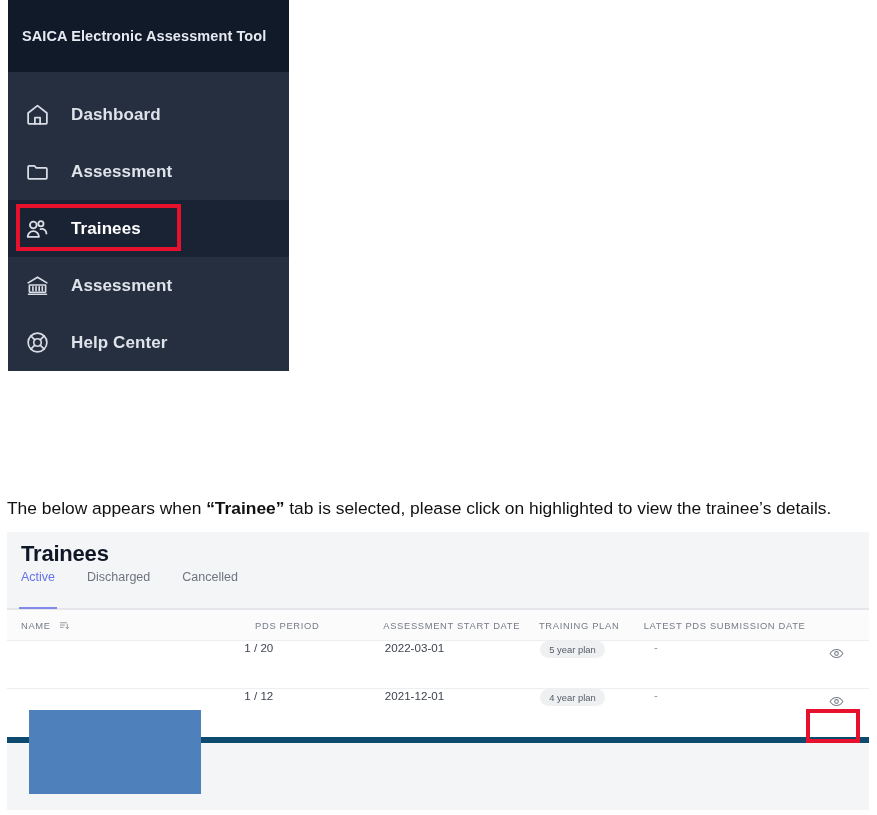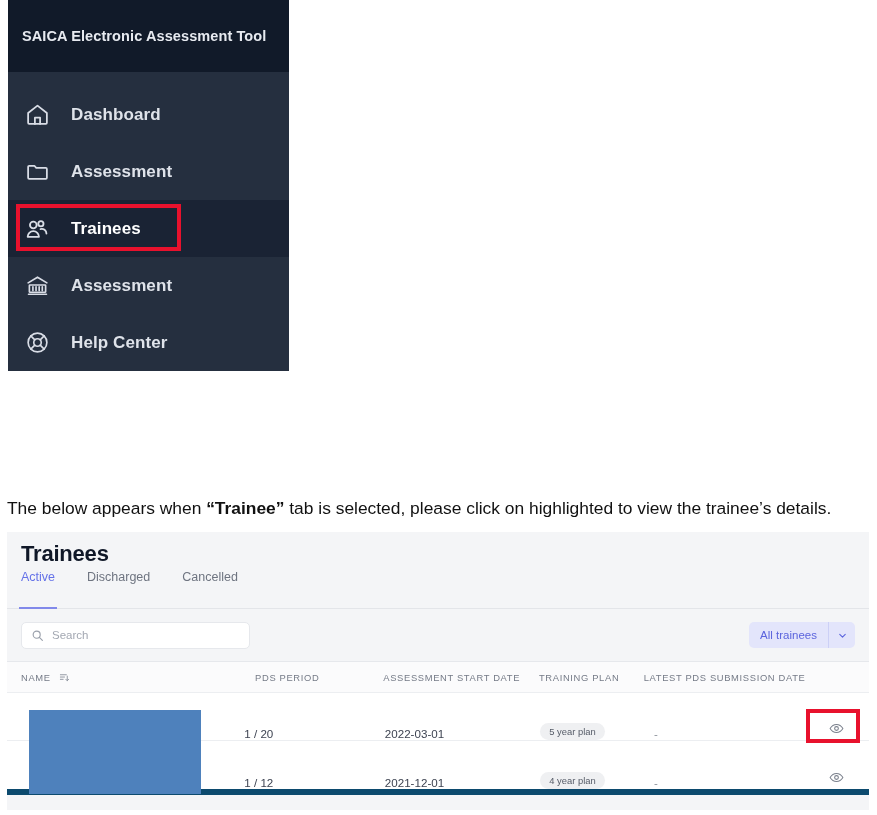--- a/index.html
+++ b/index.html
@@ -252,21 +252,21 @@
 
   .sort-icon {
     margin-left: 8px;
     color: #8b919c;
     display: inline-flex;
     align-items: center;
   }
 
   .trow {
     display: flex;
-    align-items: flex-end;
+    align-items: flex-start;
     height: 48px;
     padding: 0 14px;
     box-sizing: border-box;
     border-bottom: 1px solid #eceef1;
     gap: 28px;
   }
   .trow:last-child { border-bottom: none; }
   .cell {
     font-size: 11.6px;
     color: #3e4452;
@@ -389,40 +389,20 @@
 <div class="panel">
 
   <div class="panel-title">Trainees</div>
 
   <div class="tabs">
     <div class="tab selected">Active</div>
     <div class="tab">Discharged</div>
     <div class="tab">Cancelled</div>
   </div>
 
-  <div class="toolbar">
-    <div class="search-wrap">
-      <span class="search-icon">
-        <svg width="13" height="13" viewBox="0 0 24 24" fill="none" stroke="currentColor" stroke-width="2.1" stroke-linecap="round">
-          <circle cx="10.5" cy="10.5" r="6.5"></circle>
-          <path d="M15.5 15.5 21 21"></path>
-        </svg>
-      </span>
-      <input class="search-input" type="text" placeholder="Search" style="">
-    </div>
-
-    <div class="filter-btn">
-      <span class="filter-label">All trainees</span>
-      <span class="filter-caret">
-        <svg width="11" height="11" viewBox="0 0 24 24" fill="none" stroke="currentColor" stroke-width="2.4" stroke-linecap="round" stroke-linejoin="round">
-          <path d="M6 9.5 12 15.5 18 9.5"></path>
-        </svg>
-      </span>
-    </div>
-  </div>
 
   <div class="table">
 
     <div class="thead">
       <div class="th col-name">
         <span>NAME</span>
         <span class="sort-icon">
           <svg width="11" height="11" viewBox="0 0 24 24" fill="none" stroke="currentColor" stroke-width="2" stroke-linecap="round" stroke-linejoin="round">
             <path d="M3 6h13M3 11h9M3 16h6"></path>
             <path d="M18 9v10M15 16l3 3 3-3"></path>

